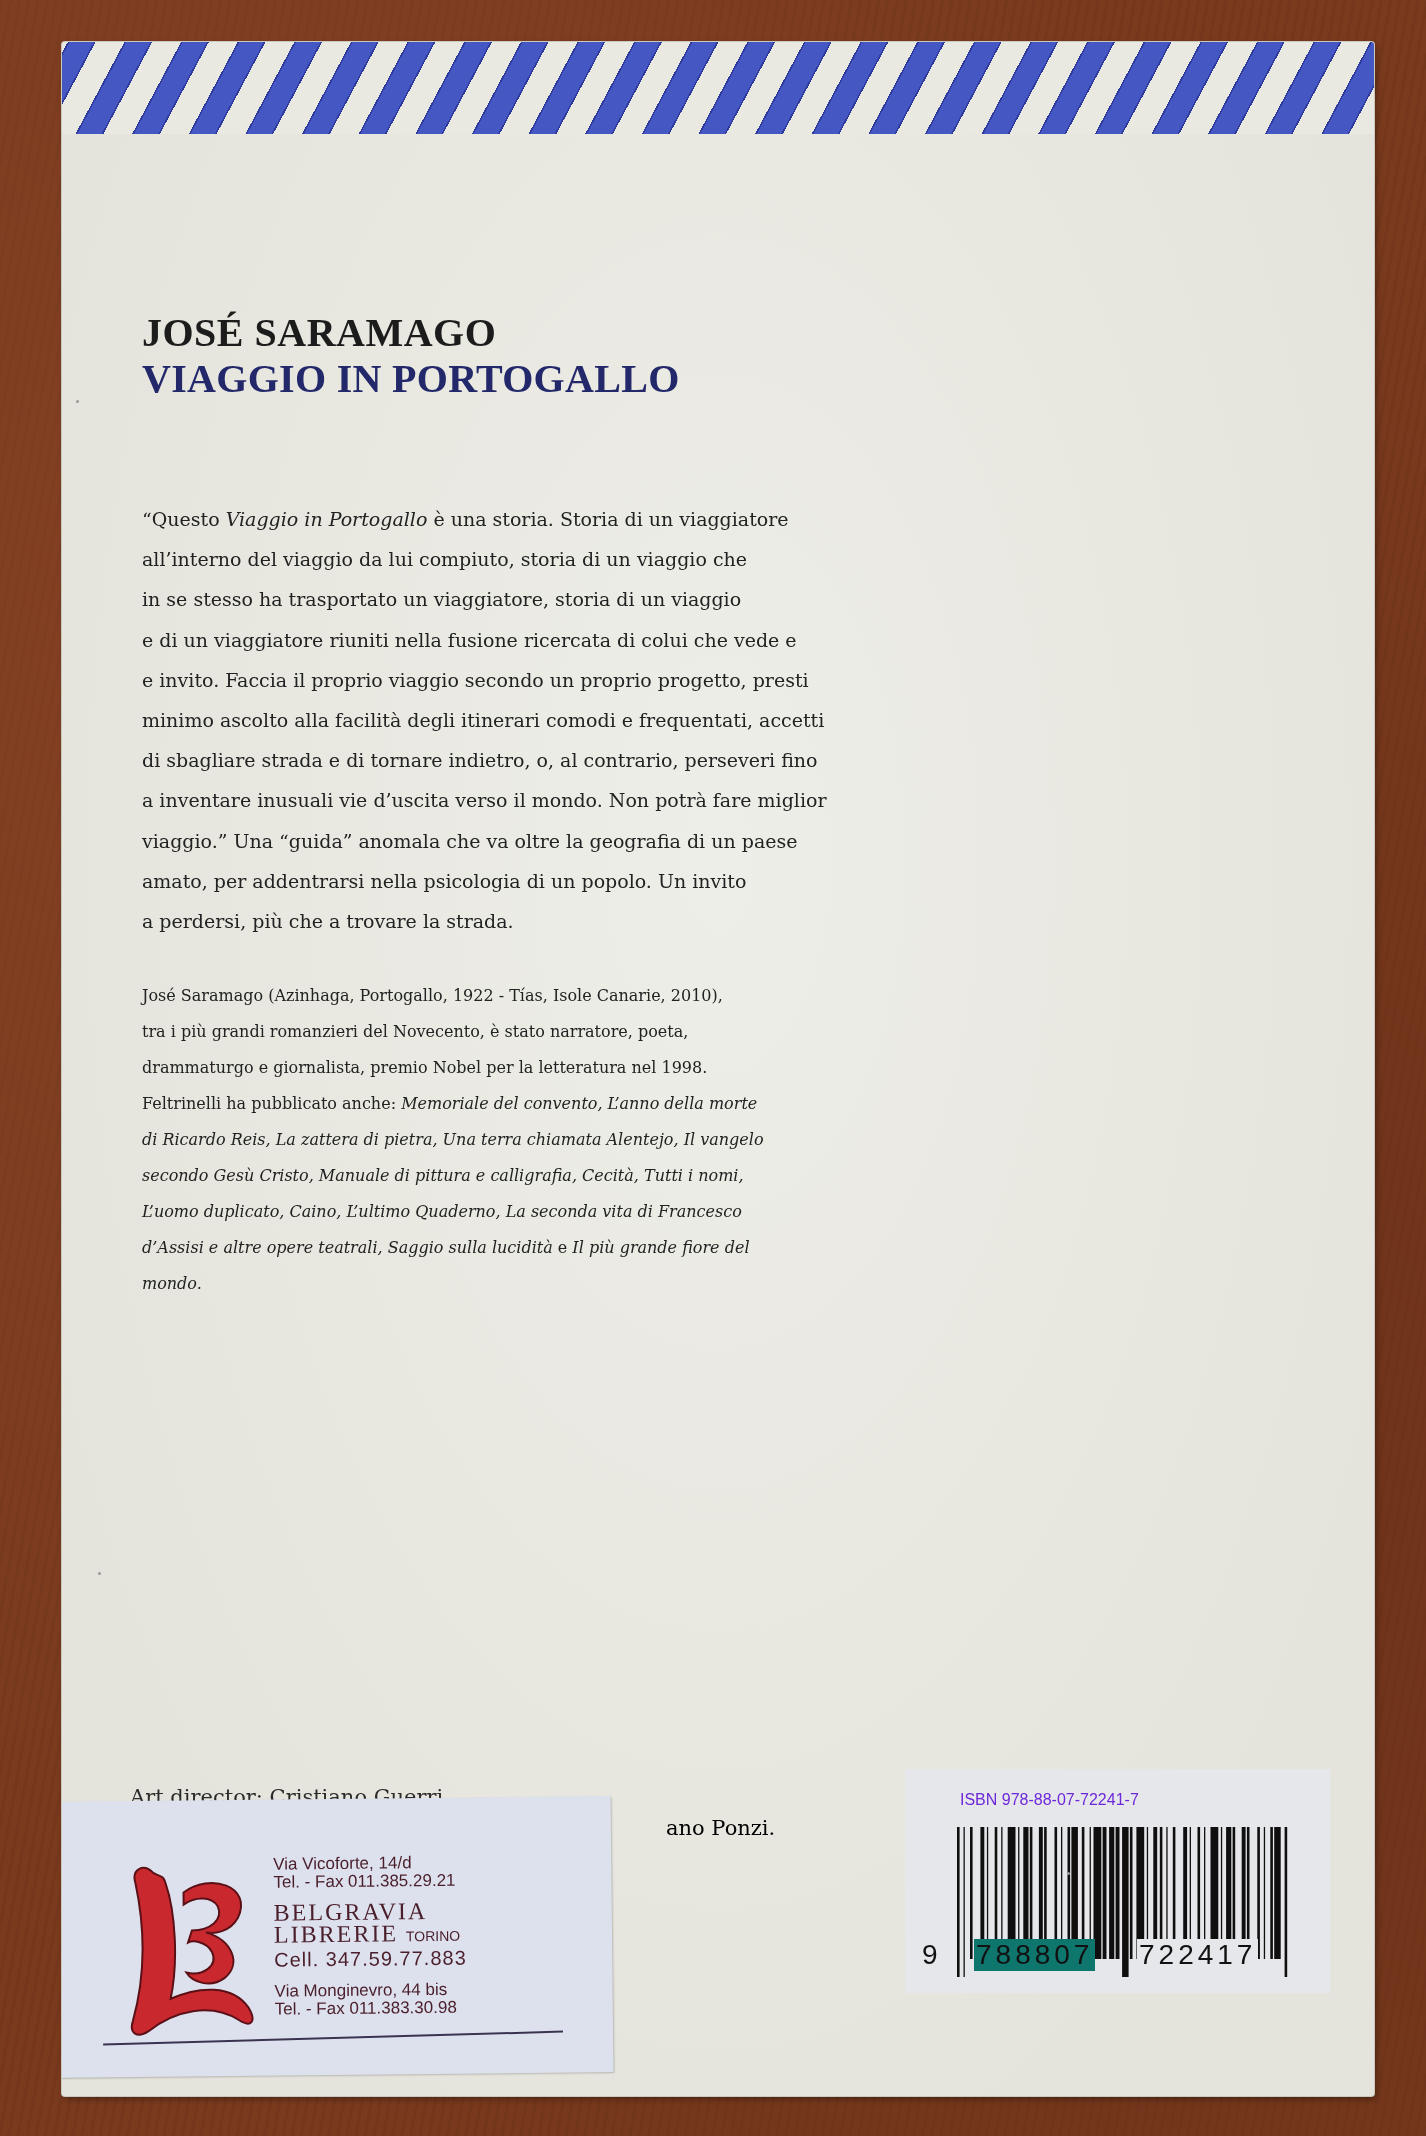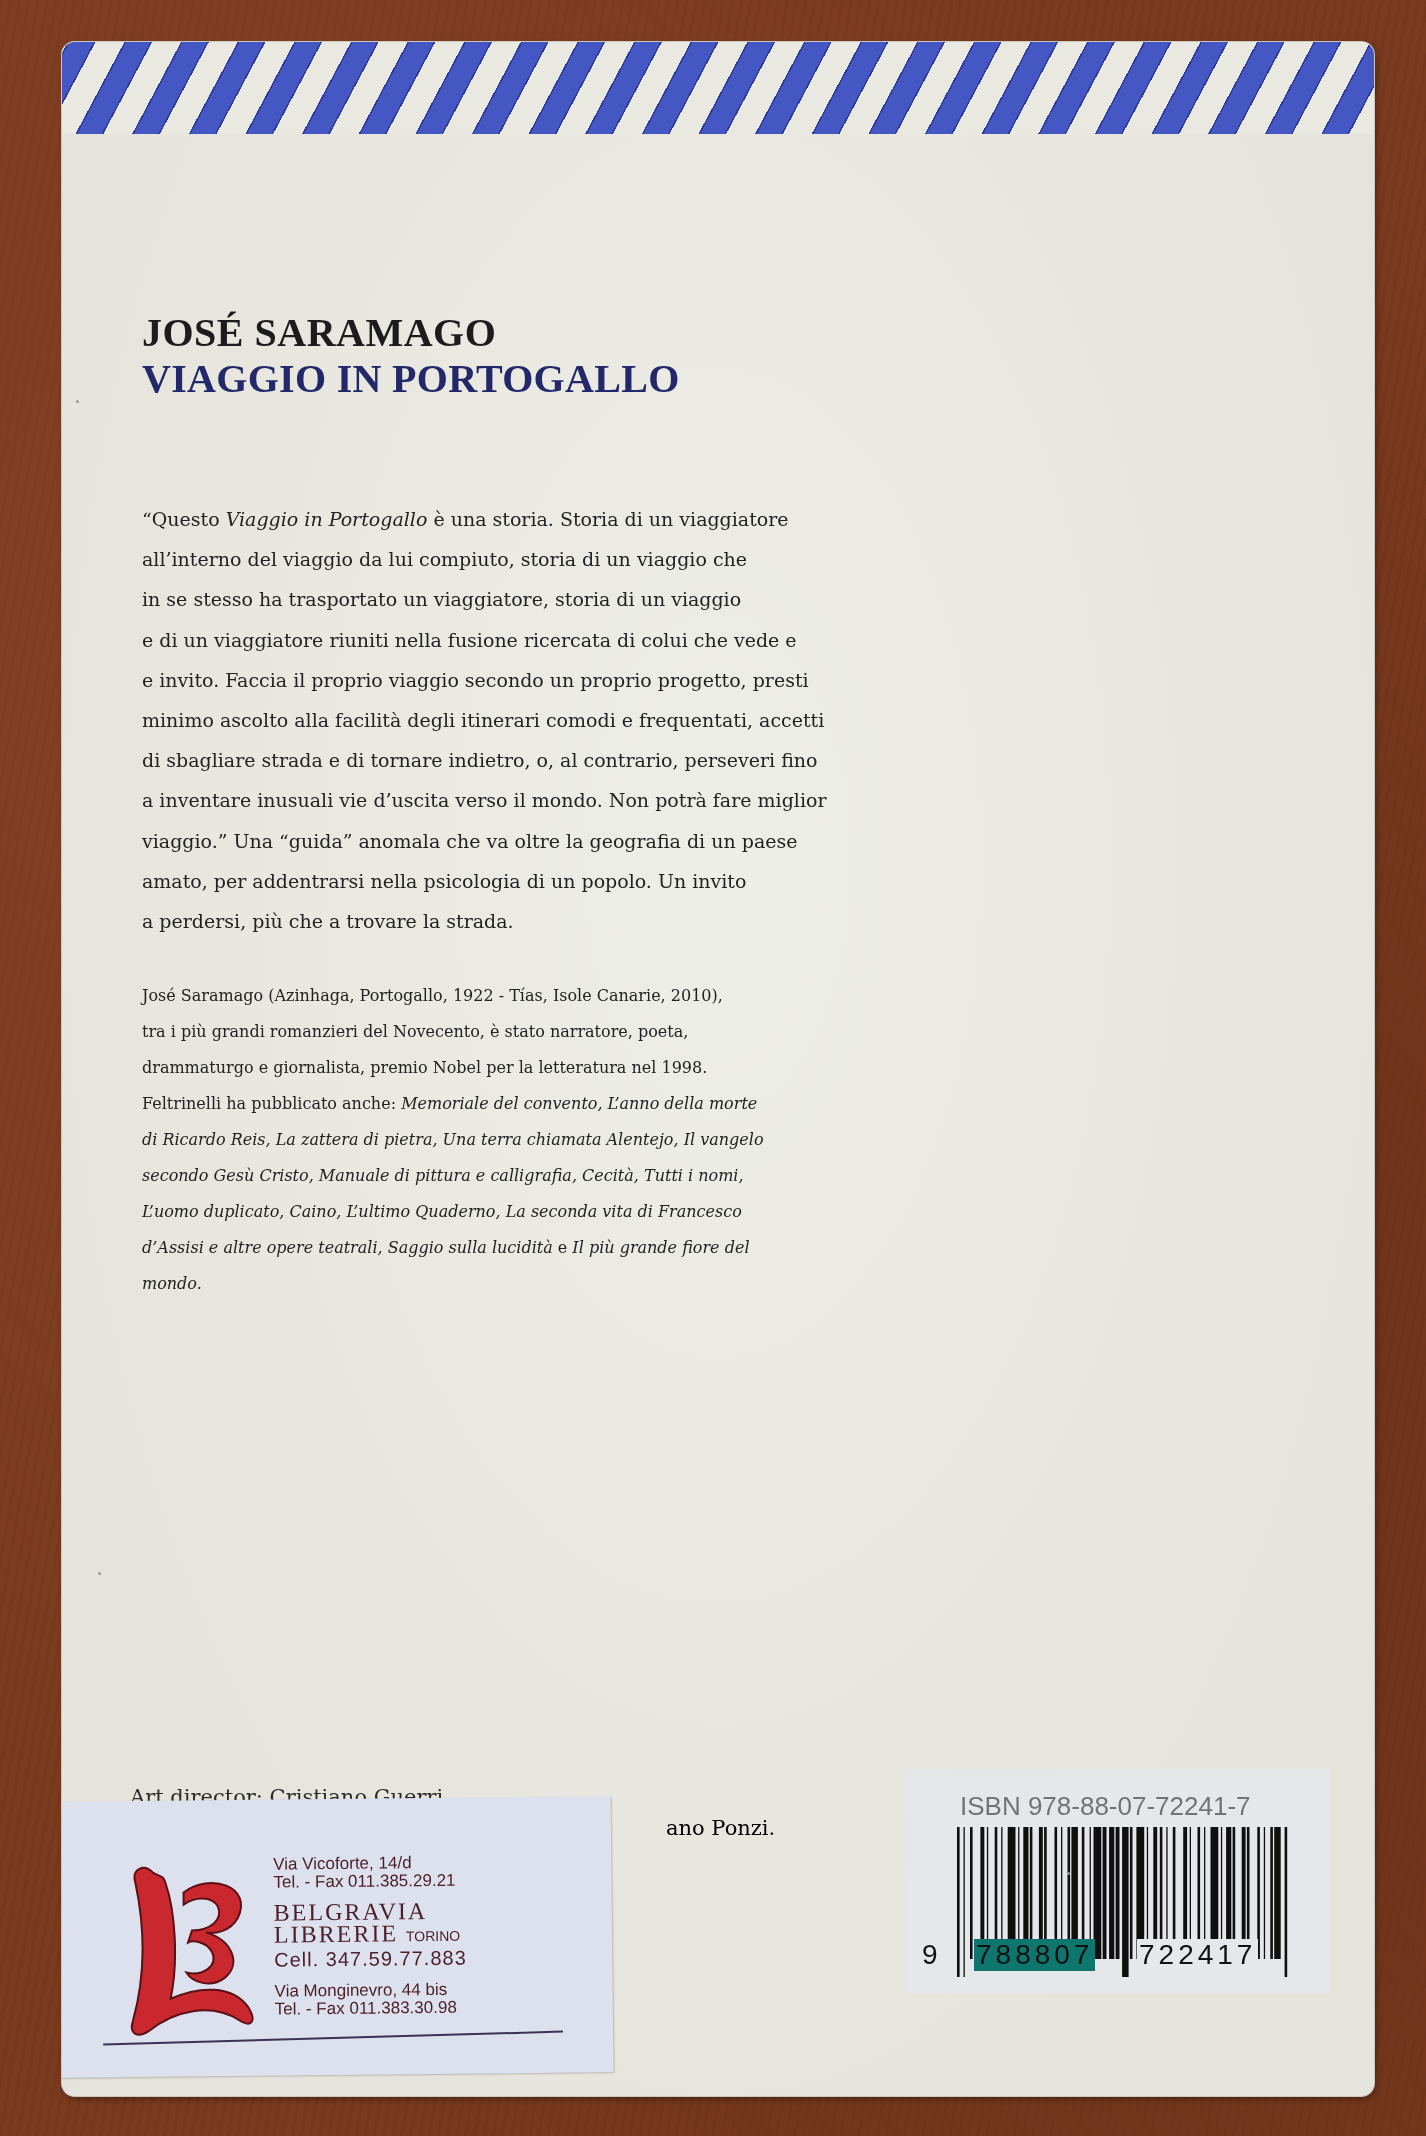--- a/index.html
+++ b/index.html
@@ -14,21 +14,21 @@
     font-family: "DejaVu Serif", serif;
   }
   .cover {
     position: absolute;
     left: 62px; top: 42px;
     width: 1312px; height: 2054px;
     background: #e9e9e2;
     background-image:
       radial-gradient(ellipse at 50% 40%, #eeeee8, #e4e4dc 80%);
     box-shadow: 0 0 0 1px #c9c9c0, 2px 3px 6px rgba(0,0,0,0.35);
-    border-radius: 13px;
+    border-radius: 3px;
     overflow: hidden;
   }
   .stripes {
     position: absolute; left: 0; top: 0;
     width: 100%; height: 92px;
     background: repeating-linear-gradient(
       -62deg,
       #e9e9e2 0px, #e9e9e2 22px,
       #2d3a9c 22px, #2d3a9c 23.5px,
       #4457c2 23.5px, #4457c2 45px,
@@ -95,21 +95,21 @@
     background: #3a3350; transform: rotate(-1deg);
   }
   
   .barcode-box {
     position: absolute; left: 843px; top: 1727px;
     width: 425px; height: 224px;
     background: #e6e7ea;
   }
   .isbn {
     position: absolute; left: 55px; top: 22px;
-    font-family: "Liberation Sans", sans-serif; font-size: 26px; color: #737373;
+    font-family: "Liberation Sans", sans-serif; font-size: 16px; color: #6d28d9;
     white-space: nowrap;
   }
   .bars {
     position: absolute; left: 52px; top: 58px; width: 334px; height: 150px;
   }
   .digits {
     position: absolute; top: 170px; font-family: "Liberation Sans", sans-serif;
     font-size: 28px; color: #111; letter-spacing: 4px; white-space: nowrap;
   }
   .d0 { left: 17px; }

